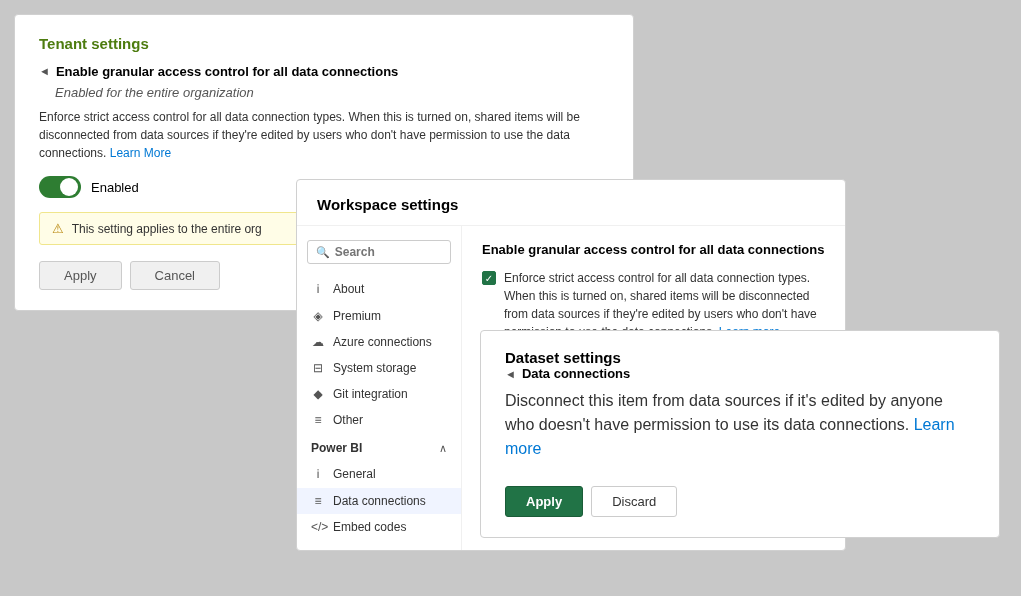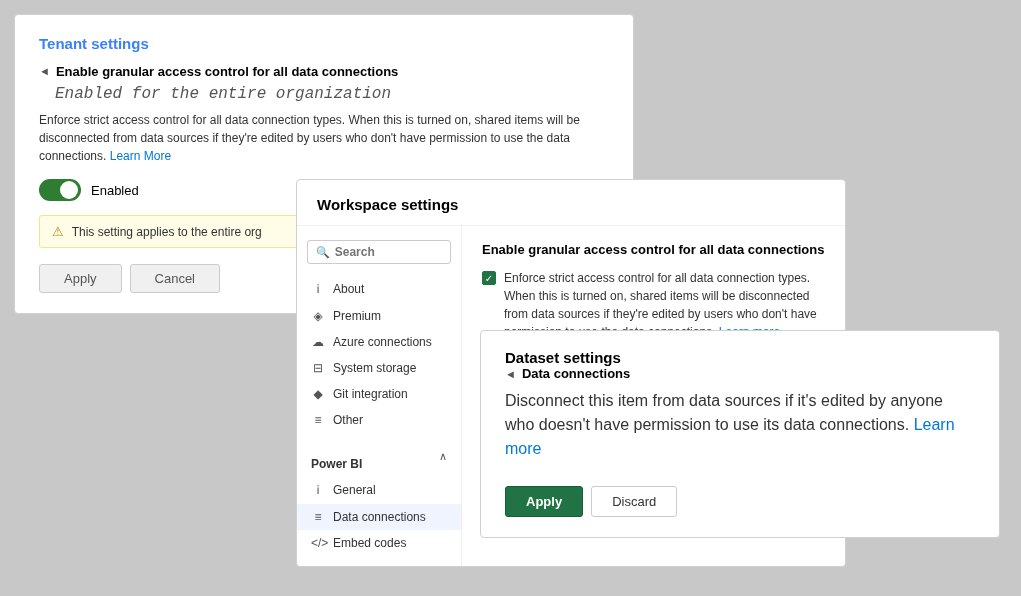--- a/index.html
+++ b/index.html
@@ -22,45 +22,44 @@
       background: #fff;
       border: 1px solid #d0d0d0;
       border-radius: 4px;
       padding: 20px 24px 20px 24px;
       z-index: 1;
     }
     .tenant-panel h2 {
       font-size: 15px;
       font-weight: 700;
       margin-bottom: 12px;
-      color: #3b82f6;
+      color: #4d7c0f;
     }
     .tenant-panel .section-header {
       display: flex;
       align-items: flex-start;
       margin-bottom: 6px;
     }
     .tenant-panel .arrow-icon {
       color: #555;
       margin-right: 6px;
       margin-top: 1px;
       font-size: 11px;
     }
     .tenant-panel .section-title {
       font-size: 13px;
       font-weight: 600;
       color: #000;
     }
     .tenant-panel .section-subtitle {
       font-style: italic;
       color: #555;
-      font-size: 16px;
+      font-size: 13px;
       margin-left: 16px;
       margin-bottom: 8px;
-      font-family: Liberation Mono, monospace;
     }
     .tenant-panel .description {
       font-size: 12px;
       color: #333;
       line-height: 1.5;
       margin-bottom: 14px;
     }
     .tenant-panel .description a {
       color: #0078d4;
       text-decoration: none;
@@ -207,21 +206,20 @@
       color: #555;
       display: flex;
       align-items: center;
       justify-content: space-between;
       cursor: pointer;
     }
     .ws-section-label .label-text {
       font-size: 12px;
       font-weight: 600;
       color: #333;
-      margin-top: 16px;
     }
     .ws-main {
       flex: 1;
       padding: 16px 20px;
     }
     .ws-main h3 {
       font-size: 13px;
       font-weight: 600;
       color: #000;
       margin-bottom: 12px;

